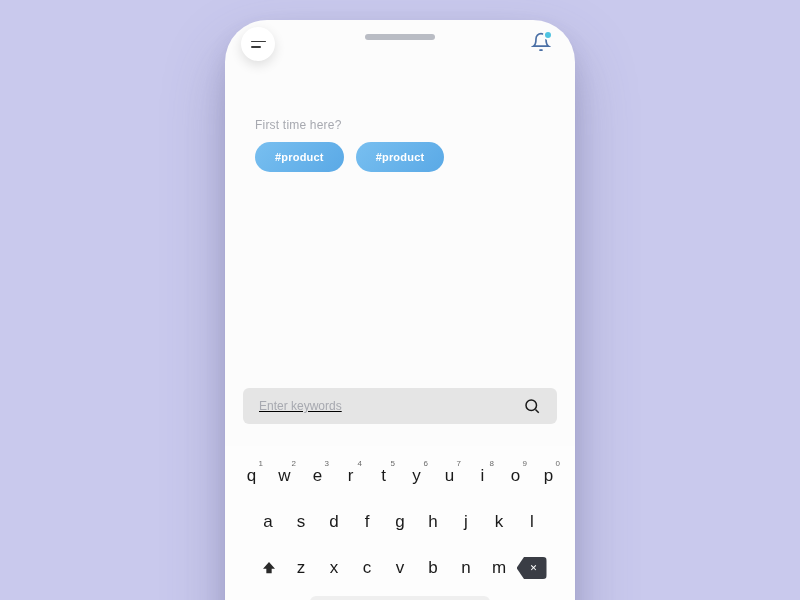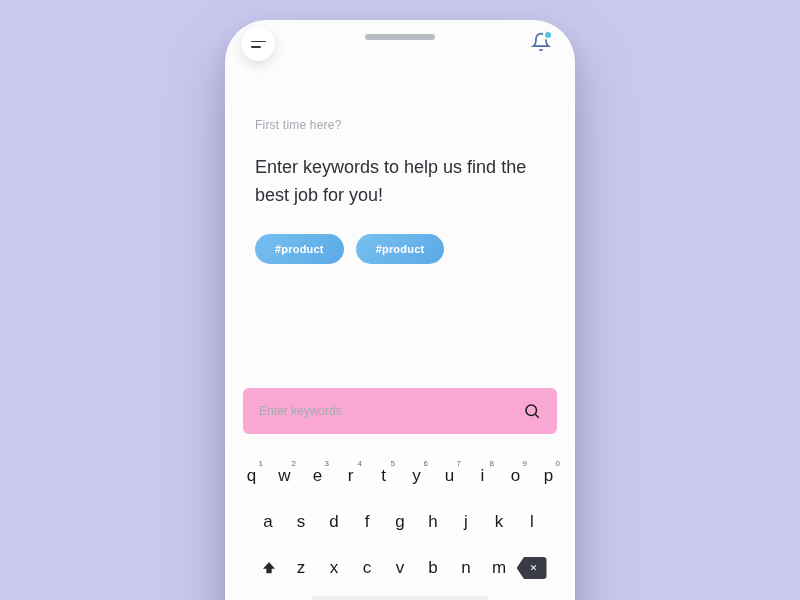--- a/index.html
+++ b/index.html
@@ -78,21 +78,21 @@
     border: 2px solid #fcfcfc;
     border-radius: 50%;
   }
   .content {
     padding: 58px 30px 0 30px;
   }
   .subtitle {
     color: #a7a9b0;
     font-size: 12px;
     font-weight: 500;
-    margin-bottom: 22px;
+    margin-bottom: 10px;
     letter-spacing: 0.2px;
   }
   .title {
     color: #2e3038;
     font-size: 18px;
     line-height: 1.55;
     font-weight: 500;
     margin-bottom: 24px;
   }
   .tags {
@@ -109,26 +109,27 @@
     border-radius: 20px;
     cursor: pointer;
     letter-spacing: 0.2px;
   }
   .search-wrap {
     position: absolute;
     left: 18px; right: 18px;
     top: 368px;
   }
   .search {
-    background: #f9a8d4;
+    background: #e5e5e5;
     border-radius: 6px;
-    height: 46px;
+    height: 36px;
     display: flex;
     align-items: center;
     padding: 0 16px;
+    text-decoration: underline;
   }
   .search input {
     flex: 1;
     border: none;
     background: transparent;
     outline: none;
     font-size: 12px;
     color: #333;
   }
   .search input::placeholder { color: #a7a9b0; }
@@ -235,21 +236,20 @@
       <svg viewBox="0 0 24 24" fill="none" stroke="#4a6fa5" stroke-width="2">
         <path d="M18 8a6 6 0 0 0-12 0c0 7-3 9-3 9h18s-3-2-3-9"></path>
         <path d="M13.7 21a2 2 0 0 1-3.4 0"></path>
       </svg>
       <div class="notif-dot"></div>
     </div>
   </div>
 
   <div class="content">
     <div class="subtitle">First time here?</div>
-    <div class="title">Enter keywords to help us find the best job for you!</div>
     <div class="tags" id="tags">
         <div class="tag">#product</div>
         <div class="tag">#product</div>
       </div>
   </div>
 
   <div class="search-wrap">
     <div class="search">
       <input type="text" placeholder="Enter keywords" style="">
       <div class="search-icon">

